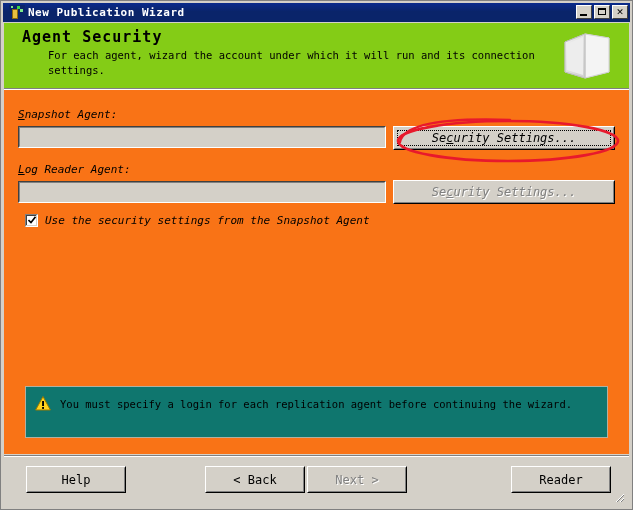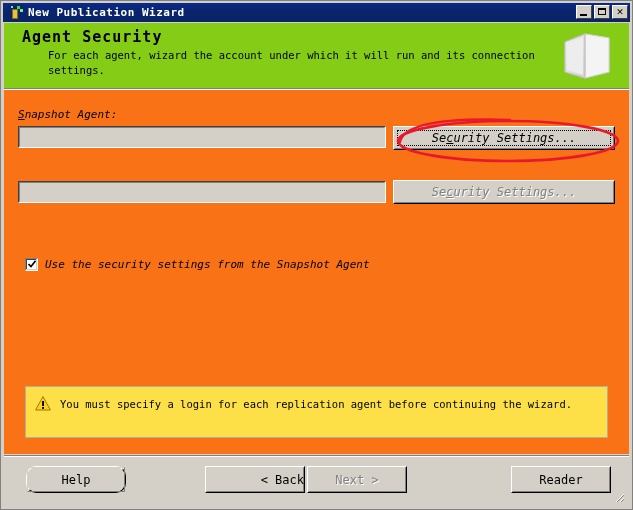--- a/index.html
+++ b/index.html
@@ -246,21 +246,20 @@
     color: #808080;
     text-shadow: 1px 1px 0 #ffffff;
   }
   .btn u { text-decoration: underline; }
 
   
   .cbrow {
     position: absolute;
     display: flex;
     align-items: center;
-    margin-top: 44px;
   }
   .cbox {
     width: 13px; height: 13px;
     background: #ffffff;
     border-top: 1px solid #808080;
     border-left: 1px solid #808080;
     border-right: 1px solid #ffffff;
     border-bottom: 1px solid #ffffff;
     box-sizing: border-box;
     position: relative;
@@ -279,21 +278,21 @@
     font-family: "DejaVu Sans Mono", "Liberation Mono", monospace;
     white-space: nowrap;
   }
 
   
   .warnpanel {
     position: absolute;
     left: 25px; top: 386px;
     width: 583px;
     height: 52px;
-    background: #fde047;
+    background: #0f766e;
     border: 1px solid #b0b0a0;
     box-sizing: border-box;
     display: flex;
     align-items: flex-start;
   }
   .warn-icon {
     margin: 9px 0 0 9px;
     width: 16px; height: 15px;
     flex: 0 0 auto;
   }
@@ -393,20 +392,21 @@
     <div class="textfield" style="left:14px; top:36px; width:368px; height:22px;">
       <div class="inner"></div>
     </div>
 
     <div class="btn" style="left:389px; top:36px; width:222px; height:24px;">
       <div class="bevel"></div>
       <div class="focusring"></div>
       <span class="cap"><span>Se</span><u>c</u><span>urity Settings...</span></span>
     </div>
 
+    <div class="lbl" style="left:14px; top:73px;"><u>L</u><span>og Reader Agent:</span></div>
 
     <div class="textfield" style="left:14px; top:91px; width:368px; height:22px;">
       <div class="inner"></div>
     </div>
 
     <div class="btn disabled" style="left:389px; top:90px; width:222px; height:24px;">
       <div class="bevel"></div>
       <span class="cap"><span>Se</span><u>c</u><span>urity Settings...</span></span>
     </div>
 
@@ -425,26 +425,26 @@
       <polygon points="8,0.6 15.4,14 0.6,14" fill="#ffd21e" stroke="#9a7b00" stroke-width="1" stroke-linejoin="round"></polygon>
       <rect x="7.1" y="5" width="1.9" height="5" fill="#000000"></rect>
       <rect x="7.1" y="11" width="1.9" height="1.9" fill="#000000"></rect>
     </svg>
     <div class="warn-text">You must specify a login for each replication agent before continuing the wizard.</div>
   </div>
 
   <div class="fsep"></div>
   <div class="footer">
 
-    <div class="btn" style="left:22px; top:9px; width:100px; height:27px;border-radius:10px;">
+    <div class="btn" style="left:22px; top:9px; width:100px; height:27px;">
       <div class="bevel"></div>
       <span class="cap">Help</span>
     </div>
 
-    <div class="btn" style="left:201px; top:9px; width:100px; height:27px;justify-content:flex-end;">
+    <div class="btn" style="left:201px; top:9px; width:100px; height:27px;">
       <div class="bevel"></div>
       <span class="cap">&lt; Back</span>
     </div>
 
     <div class="btn disabled" style="left:303px; top:9px; width:100px; height:27px;">
       <div class="bevel"></div>
       <span class="cap">Next &gt;</span>
     </div>
 
 

